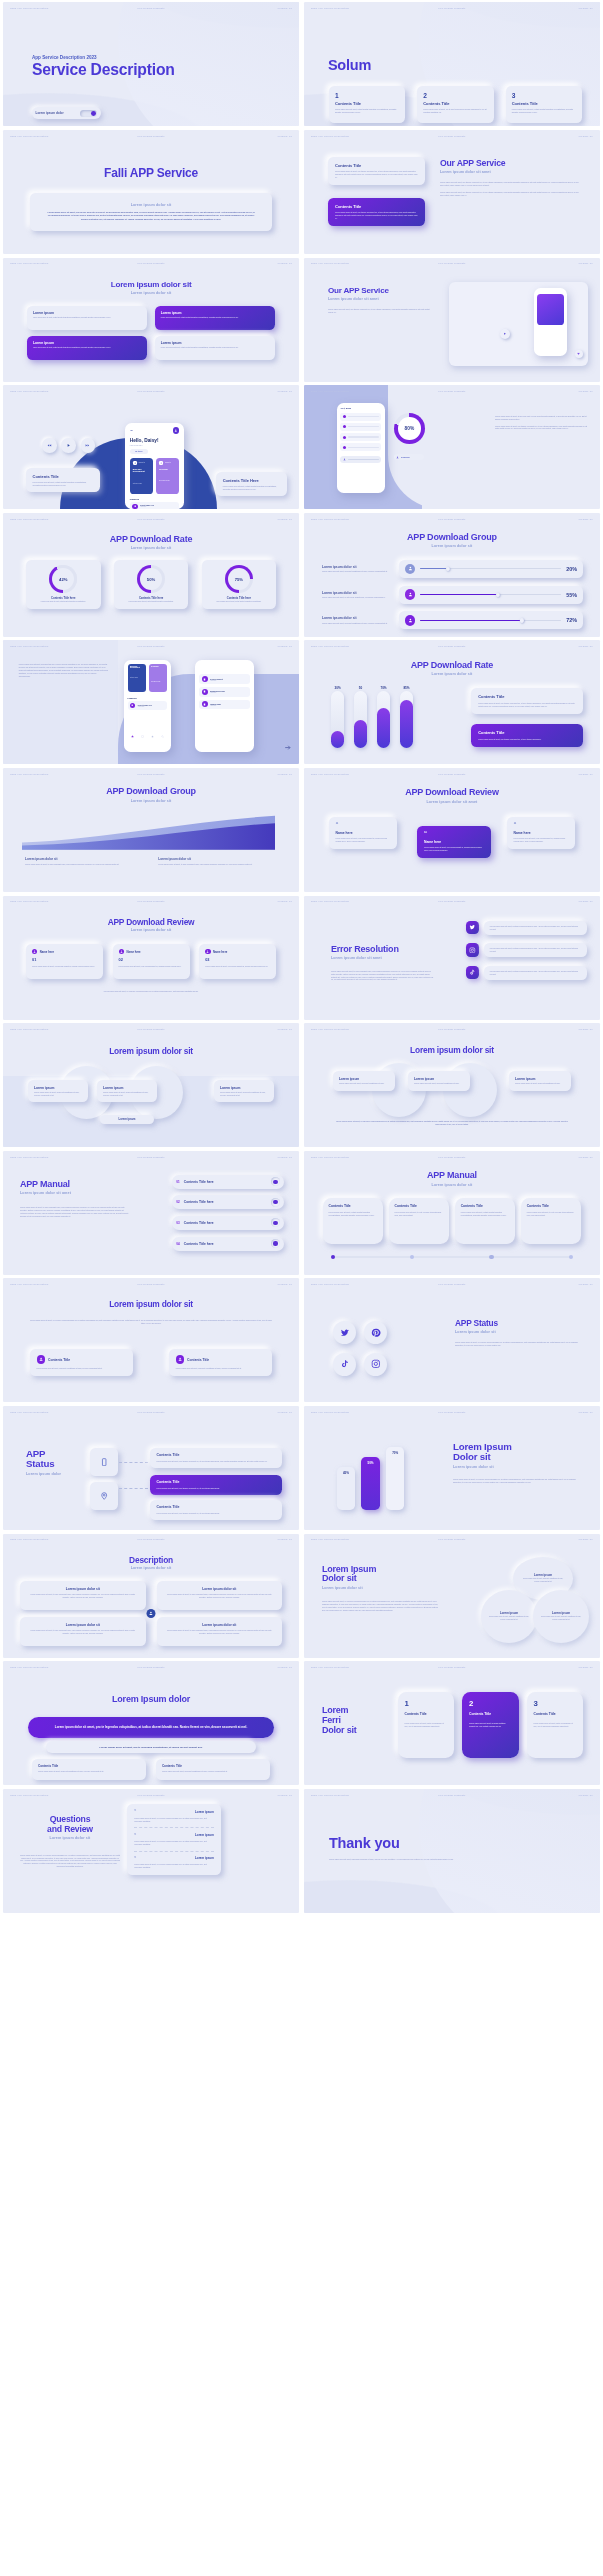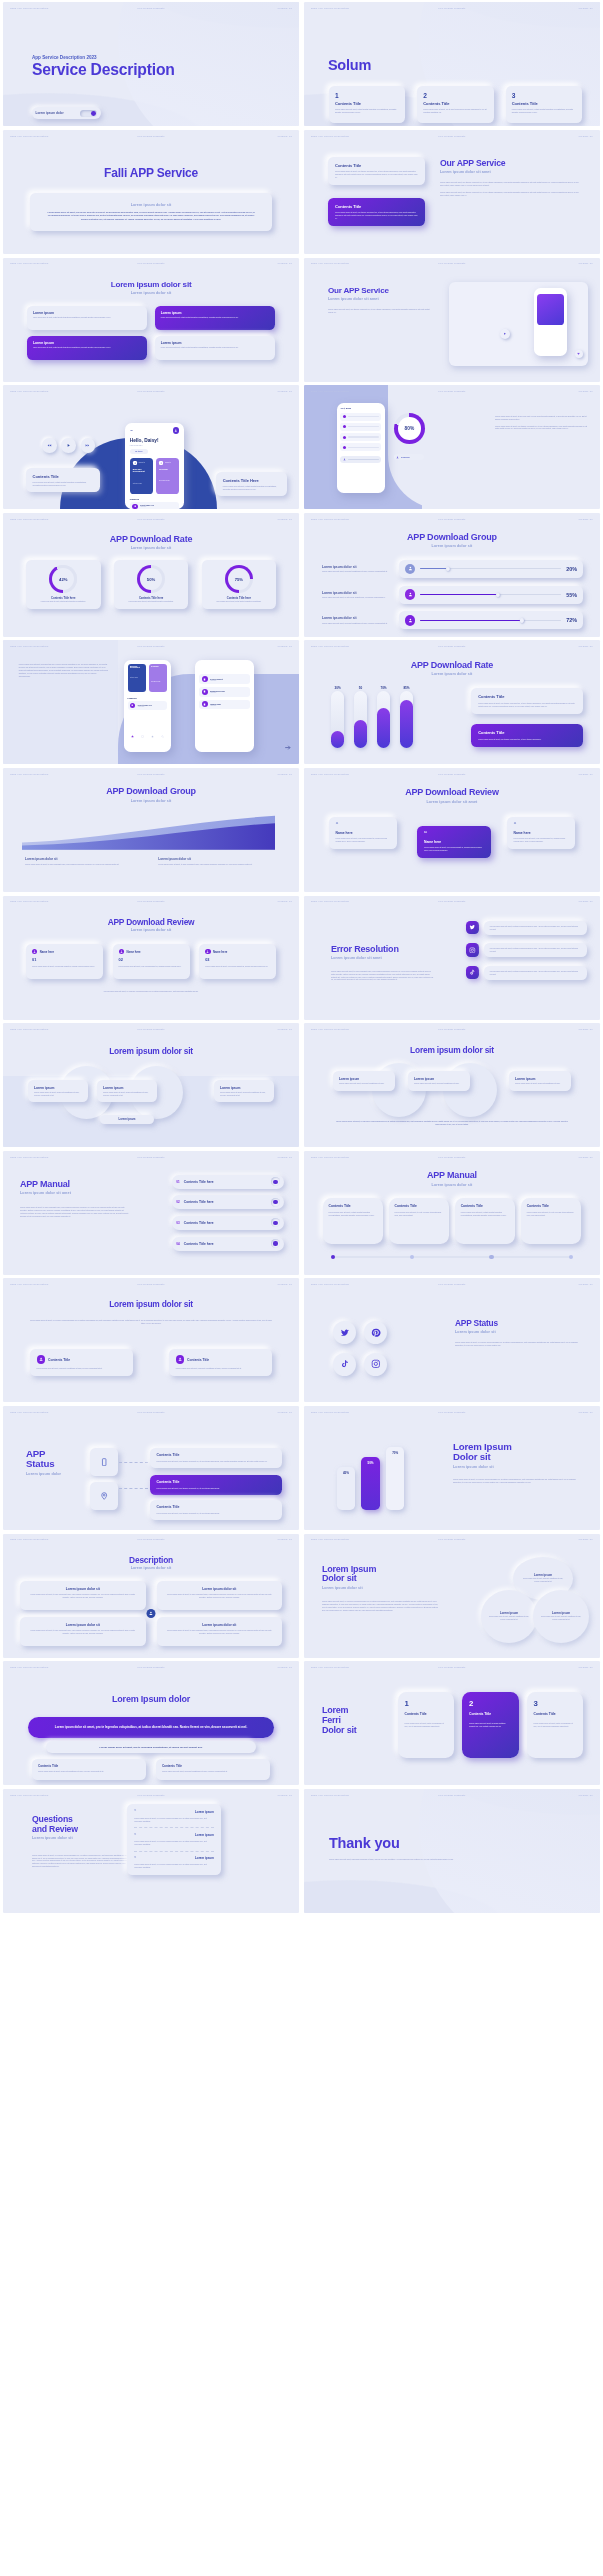--- a/index.html
+++ b/index.html
@@ -1182,21 +1182,21 @@
     </div>
   </div>
 </div>
 
 <div class="slide">
   <div class="hdr">
         <span>2023 APP Service Description</span>
         <span class="c">PPT Design Template</span>
         <span>Version. 01</span>
       </div>
-  <div class="abs" style="left:29px;top:26.5px;width:100px;">
+  <div class="abs" style="left:17px;top:26.5px;width:100px;text-align:center;">
     <div class="t-mid" style="font-size:8.7px;">Questions</div>
     <div class="t-mid" style="font-size:8.7px;">and Review</div>
     <div class="t-sml" style="margin-top:2.4px;">Lorem ipsum dolor sit</div>
     <div class="body-xxs" style="margin-top:13.3px;">Lorem ipsum dolor sit amet, eo epicurei comprehensam per. Id natum reformidans mei, sint omnesque salutatus qui ad. Mutat harum his et. Pri in nusquam sapientem, te cum vide nulla omnes, ne ludus nostro usu. Habemus mandamus efficiantur ea mei. Alienum oportere quaerendum et ius, nec ut reque tation. Id per alia dolores. Graeco mollis te vix, has at viderer insolens patrioque. Nemore evertitur persecuti qui in. Et harum nostrum sea, usu modus ullum cu. Solum regione nam an, nam adocurreret maiestatis scriptorem.</div>
   </div>
   <div class="card abs" style="left:124px;top:15px;width:94px;padding:6px 7.2px;">
     <div style="display:flex;justify-content:space-between;align-items:center;">
       <span class="quote" style="font-size:4.2px;">“</span>
       <span style="font-size:3px;font-weight:800;color:#3345a4;">Lorem ipsum</span>
     </div>

